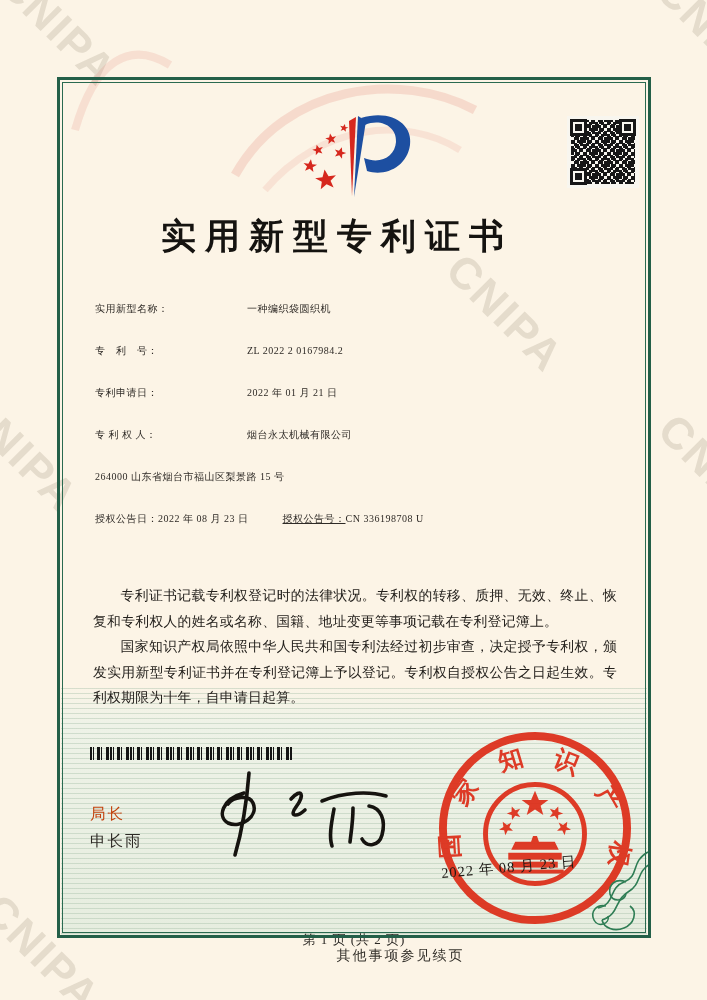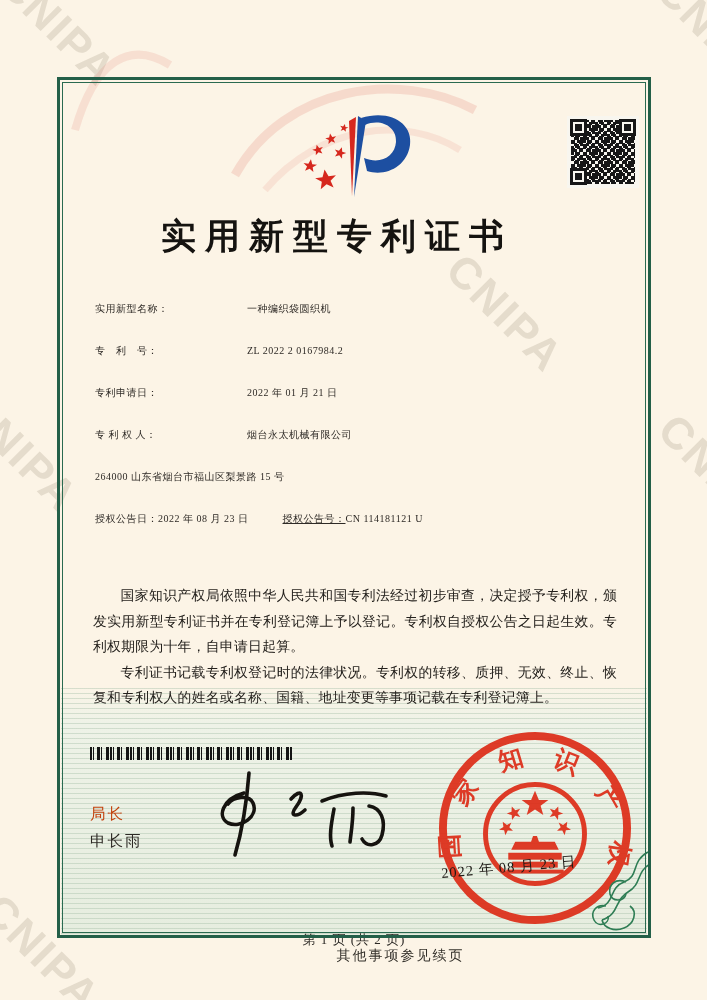--- a/index.html
+++ b/index.html
@@ -152,27 +152,27 @@
         <span class="flabel">专 利 权 人：</span>
         <span class="fvalue">烟台永太机械有限公司</span>
       </div>
       <div class="frow">
         <span class="fvalue">264000 山东省烟台市福山区梨景路 15 号</span>
       </div>
       <div class="frow">
         <span>授权公告日：</span>
         <span>2022 年 08 月 23 日</span>
         <span class="grant-gap">授权公告号：</span>
-        <span>CN 114181121 U</span>
+        <span>CN 336198708 U</span>
       </div>
     </div>
 
     <div class="paras">
+      <p>专利证书记载专利权登记时的法律状况。专利权的转移、质押、无效、终止、恢复和专利权人的姓名或名称、国籍、地址变更等事项记载在专利登记簿上。</p>
       <p>国家知识产权局依照中华人民共和国专利法经过初步审查，决定授予专利权，颁发实用新型专利证书并在专利登记簿上予以登记。专利权自授权公告之日起生效。专利权期限为十年，自申请日起算。</p>
-      <p>专利证书记载专利权登记时的法律状况。专利权的转移、质押、无效、终止、恢复和专利权人的姓名或名称、国籍、地址变更等事项记载在专利登记簿上。</p>
     </div>
 
     <div class="barcode"></div>
 
     <div class="signer-title">局长</div>
     <div class="signer-name">申长雨</div>
 
     <svg class="signature" width="212" height="100" viewBox="0 0 212 100">
       <g fill="none" stroke="#15130f" stroke-width="3.6" stroke-linecap="round">
         <path d="M52 30 C 30 36 25 54 36 60 C 49 66 67 53 61 40 C 57 31 41 34 36 41"></path>

